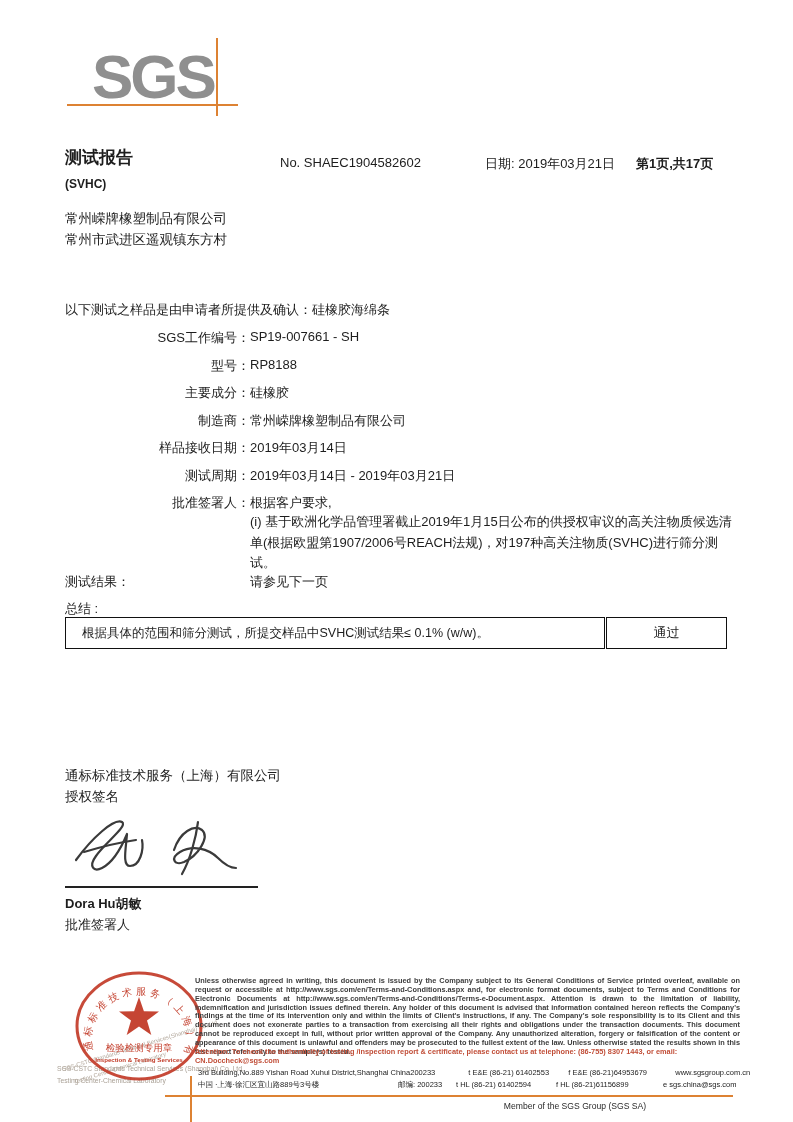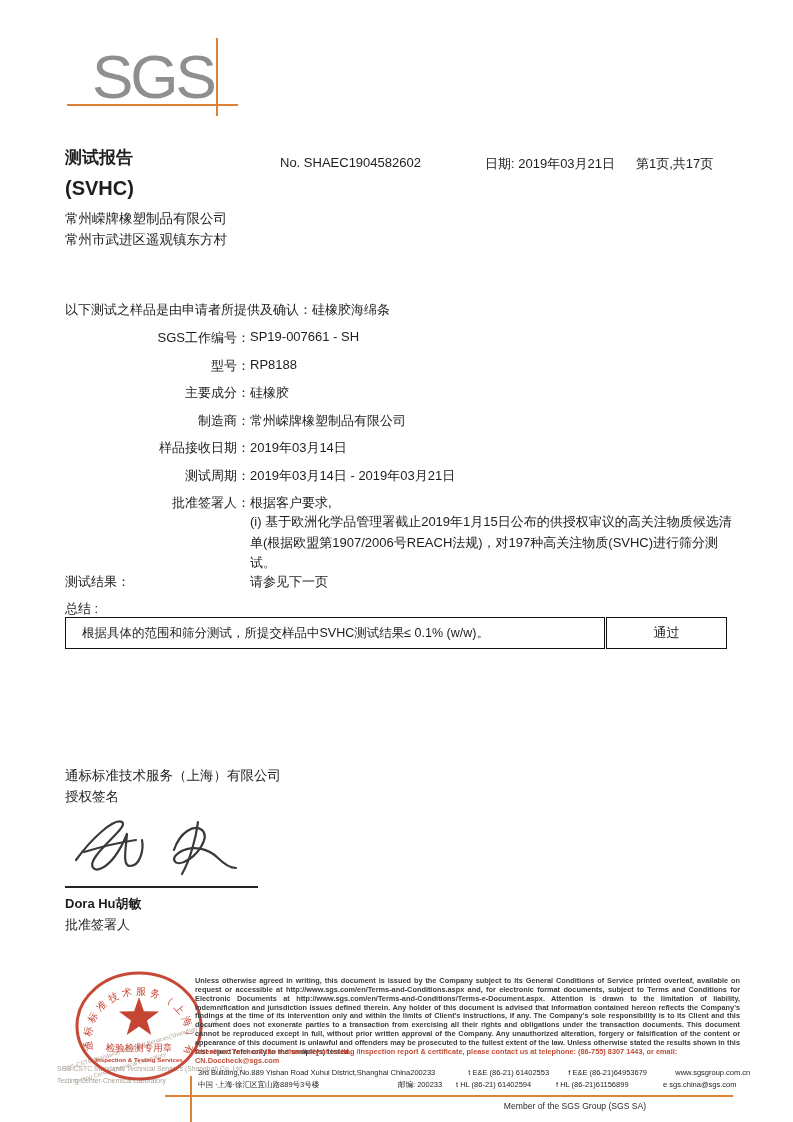--- a/index.html
+++ b/index.html
@@ -4,31 +4,31 @@
 <style>
   html,body{margin:0;padding:0;background:#ffffff;}
   .page{
     position:relative;width:793px;height:1122px;background:#ffffff;
     font-family:"Liberation Sans","DejaVu Sans",sans-serif;color:#1d1d1d;
     overflow:hidden;
   }
   .abs{position:absolute;}
 
   
-  .logo-text{left:92px;top:46px;font-size:62px;font-weight:400;color:#8f8f8f;
+  .logo-text{left:92px;top:46px;font-size:62px;font-weight:700;color:#8f8f8f;
     letter-spacing:-3px;line-height:1;font-family:"Liberation Sans","DejaVu Sans",sans-serif;}
   .logo-vline{left:216px;top:38px;width:2px;height:78px;background:#dd8233;}
   .logo-hline{left:67px;top:104px;width:171px;height:2px;background:#dd8233;}
 
   
   .doc-title1{left:65px;top:146px;font-size:17px;font-weight:bold;}
-  .doc-title2{left:65px;top:177px;font-size:20px;font-weight:bold;text-align:right;}
+  .doc-title2{left:65px;top:177px;font-size:12px;font-weight:bold;text-align:right;}
   .report-no{left:280px;top:155px;font-size:13px;}
   .date{left:485px;top:155px;font-size:13px;}
-  .pageno{left:636px;top:155px;font-size:13px;}
+  .pageno{left:636px;top:155px;font-size:13px;font-weight:bold;}
 
   .applicant{left:65px;top:208px;font-size:13.5px;line-height:21px;}
 
   .intro{left:65px;top:301px;font-size:13px;}
 
   .info{left:65px;top:329px;width:670px;font-size:13px;}
   .info-row{display:flex;height:27.5px;align-items:flex-start;text-align:right;}
   .info-label{width:185px;flex:0 0 185px;}
   .req-detail{left:250px;top:512px;width:487px;font-size:13px;line-height:20.5px;}
   .result-row{left:65px;top:573px;width:670px;font-size:13px;display:flex;}

